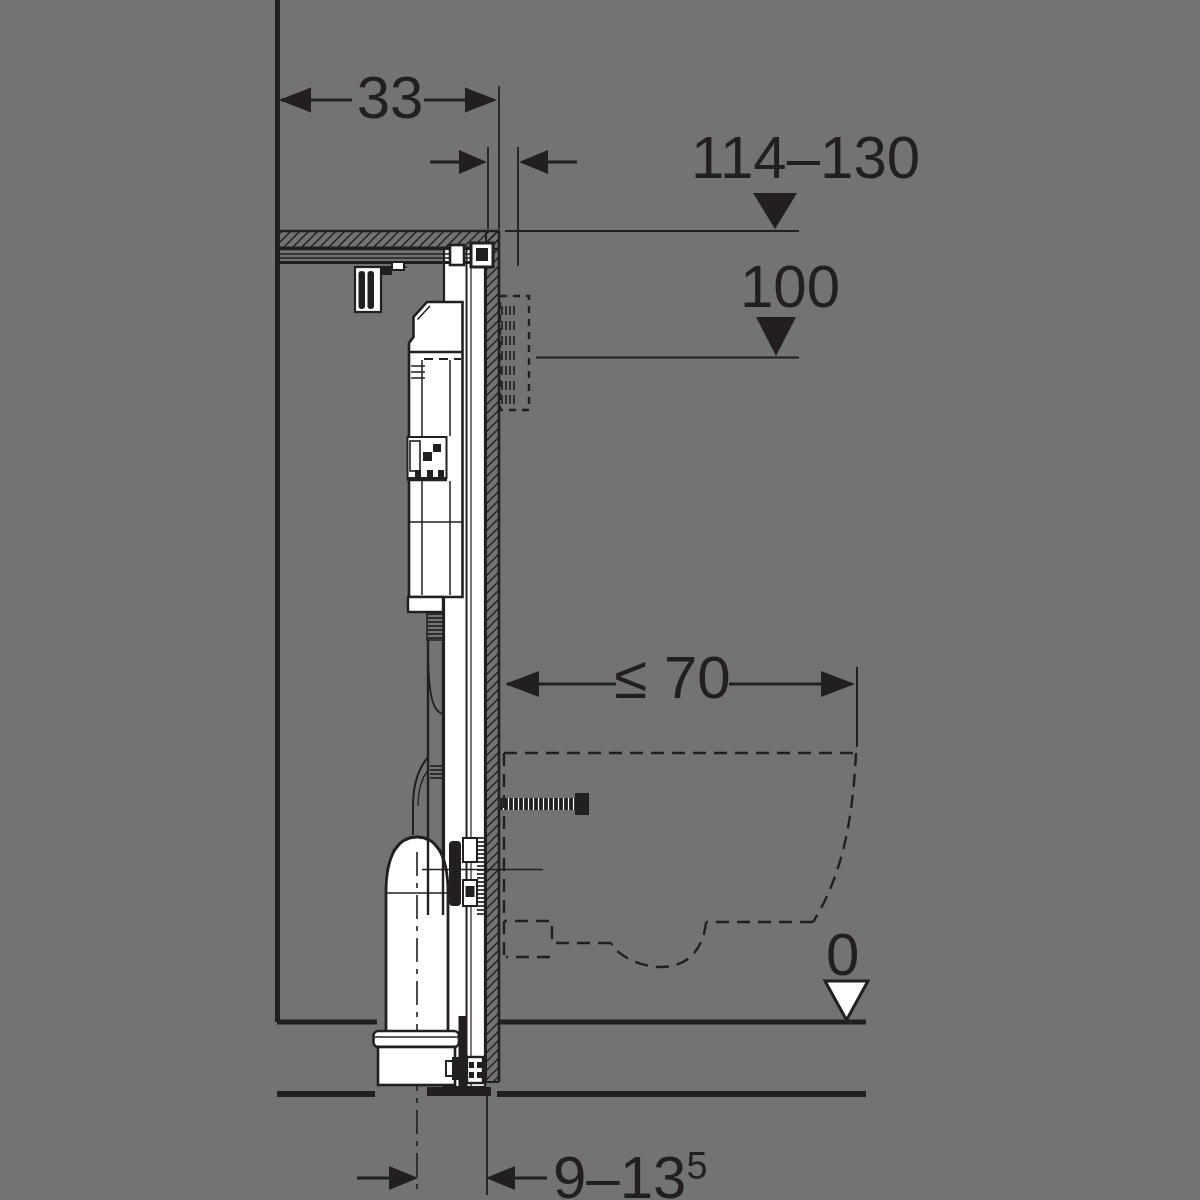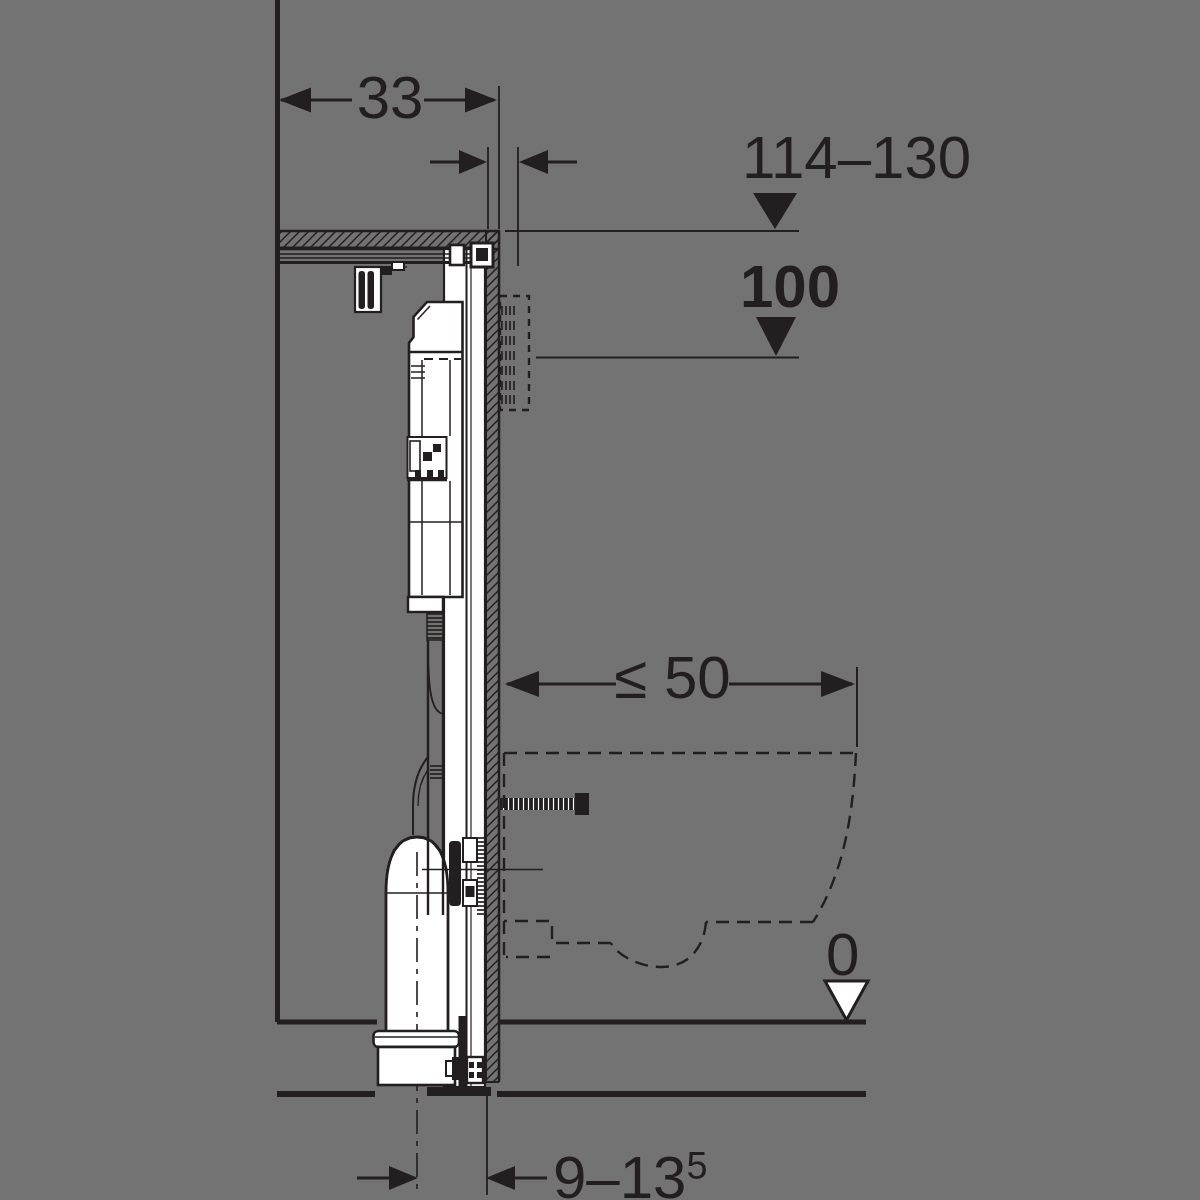--- a/index.html
+++ b/index.html
@@ -232,25 +232,25 @@
     <polygon points="418,1178 389,1166 389,1190" fill="#231f20"></polygon>
     <polygon points="486,1178 515,1166 515,1190" fill="#231f20"></polygon>
     <line x1="515" y1="1178" x2="547" y2="1178" stroke="#231f20" stroke-width="3"></line>
     <line x1="487" y1="1095" x2="487" y2="1195" stroke="#231f20" stroke-width="1.8"></line>
   </g>
 </svg>
 
 <div class="dim-label center" style="left:340px;top:68px;width:100px;">33</div>
 
 
-<div class="dim-label" style="left:742px;top:128px;text-align:center;">114–130</div>
-
-<div class="dim-label" style="left:740px;top:257px;font-weight:bold;">100</div>
-
-<div class="dim-label center" style="left:600px;top:648px;width:145px;">≤ 50</div>
+<div class="dim-label" style="left:691px;top:128px;text-align:center;">114–130</div>
+
+<div class="dim-label" style="left:740px;top:257px;">100</div>
+
+<div class="dim-label center" style="left:600px;top:648px;width:145px;">≤ 70</div>
 
 <div class="dim-label" style="left:826px;top:925px;">0</div>
 
 <div class="dim-label" style="left:553px;top:1147px;">
   <span>9–13</span><span class="sup">5</span><span></span>
 </div>
 
 </div>
 
 </body></html>

